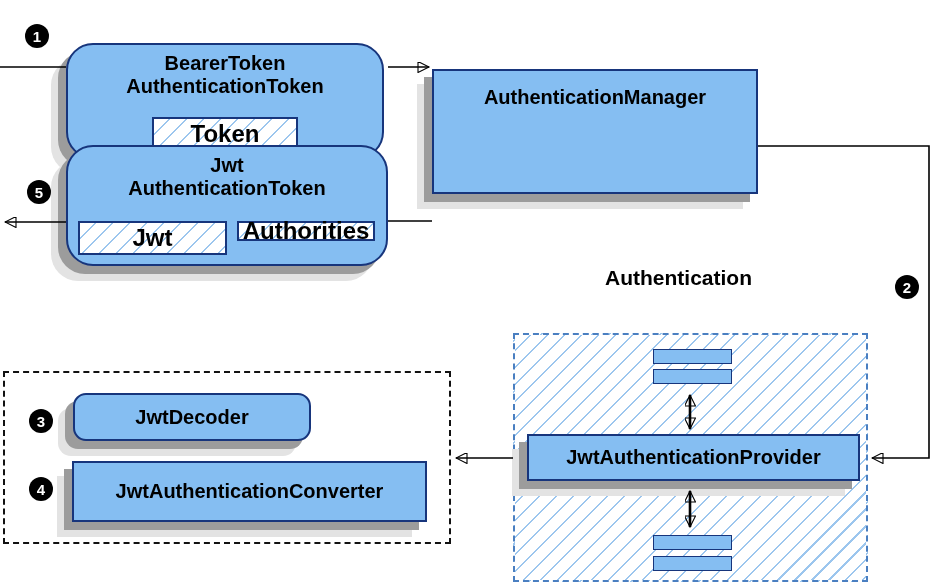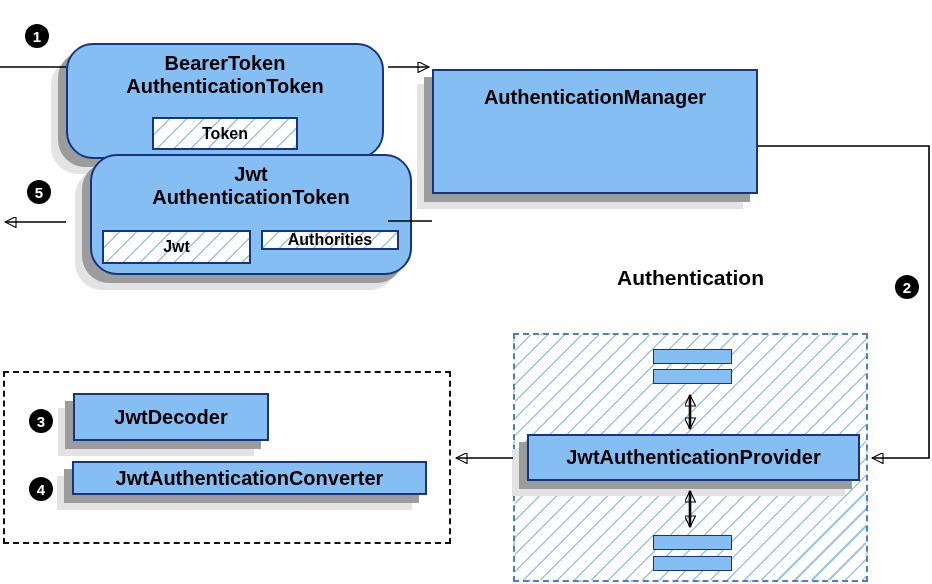--- a/index.html
+++ b/index.html
@@ -38,43 +38,43 @@
     justify-content: center;
     font-size: 20px;
   }
   .field {
     position: absolute;
     background-color: #fff;
     border: 2px solid #17357c;
     display: flex;
     align-items: center;
     justify-content: center;
-    font-size: 16px;
+    font-size: 24px;
   }
   .hatch {
     background-image: repeating-linear-gradient(135deg,
       rgba(0,0,0,0) 0px, rgba(0,0,0,0) 10.5px,
       #9cc6ee 10.5px, #9cc6ee 12px);
   }
 
   
   #bearer-box    { left: 66px;  top: 3px;   width: 318px; height: 116px; margin-top: 40px; }
   #token-field   { left: 84px;  top: 72px;  width: 146px; height: 33px; }
 
   #manager-box   { left: 432px; top: 69px;  width: 326px; height: 125px; }
   #manager-box .node-title { padding-top: 15px; }
   #provider-manager { left: 36px; top: 55px; width: 250px; height: 81px; }
 
-  #jwt-box          { left: 66px;  top: 154px; width: 322px; height: 121px; margin-left: 24px; }
+  #jwt-box          { left: 66px;  top: 145px; width: 322px; height: 121px; }
   #jwt-field        { left: 10px;  top: 74px;  width: 149px; height: 34px; }
   #authorities-field{ left: 169px; top: 74px;  width: 138px; height: 20px; }
 
   #providers-title {
     position: absolute;
-    left: 513px; top: 265px; width: 355px;
+    left: 501px; top: 265px; width: 355px;
     text-align: center;
     font-size: 21px; line-height: 25px;
     z-index: 2;
   }
   #providers-group {
     position: absolute;
     left: 513px; top: 333px; width: 355px; height: 249px;
     border: 2px dashed #4a7fc1;
     background-color: #fff;
     z-index: 1;
@@ -92,22 +92,22 @@
 
   #provider-box { left: 527px; top: 434px; width: 333px; height: 47px; z-index: 3; }
 
   #tools-group {
     position: absolute;
     left: 3px; top: 371px; width: 448px; height: 173px;
     border: 2px dashed #111;
     background: #fff;
     z-index: 1;
   }
-  #decoder-box   { left: 68px; top: 20px; width: 196px; height: 48px; }
-  #converter-box { left: 67px; top: 88px; width: 355px; height: 34px; }
+  #decoder-box   { left: 68px; top: 20px; width: 238px; height: 48px; border-radius: 13px; }
+  #converter-box { left: 67px; top: 88px; width: 355px; height: 61px; }
   #tools-group .node { position: absolute; }
 
   
   .badge {
     position: absolute;
     width: 24px; height: 24px;
     background: #000;
     color: #fff;
     border-radius: 50%;
     display: flex;

